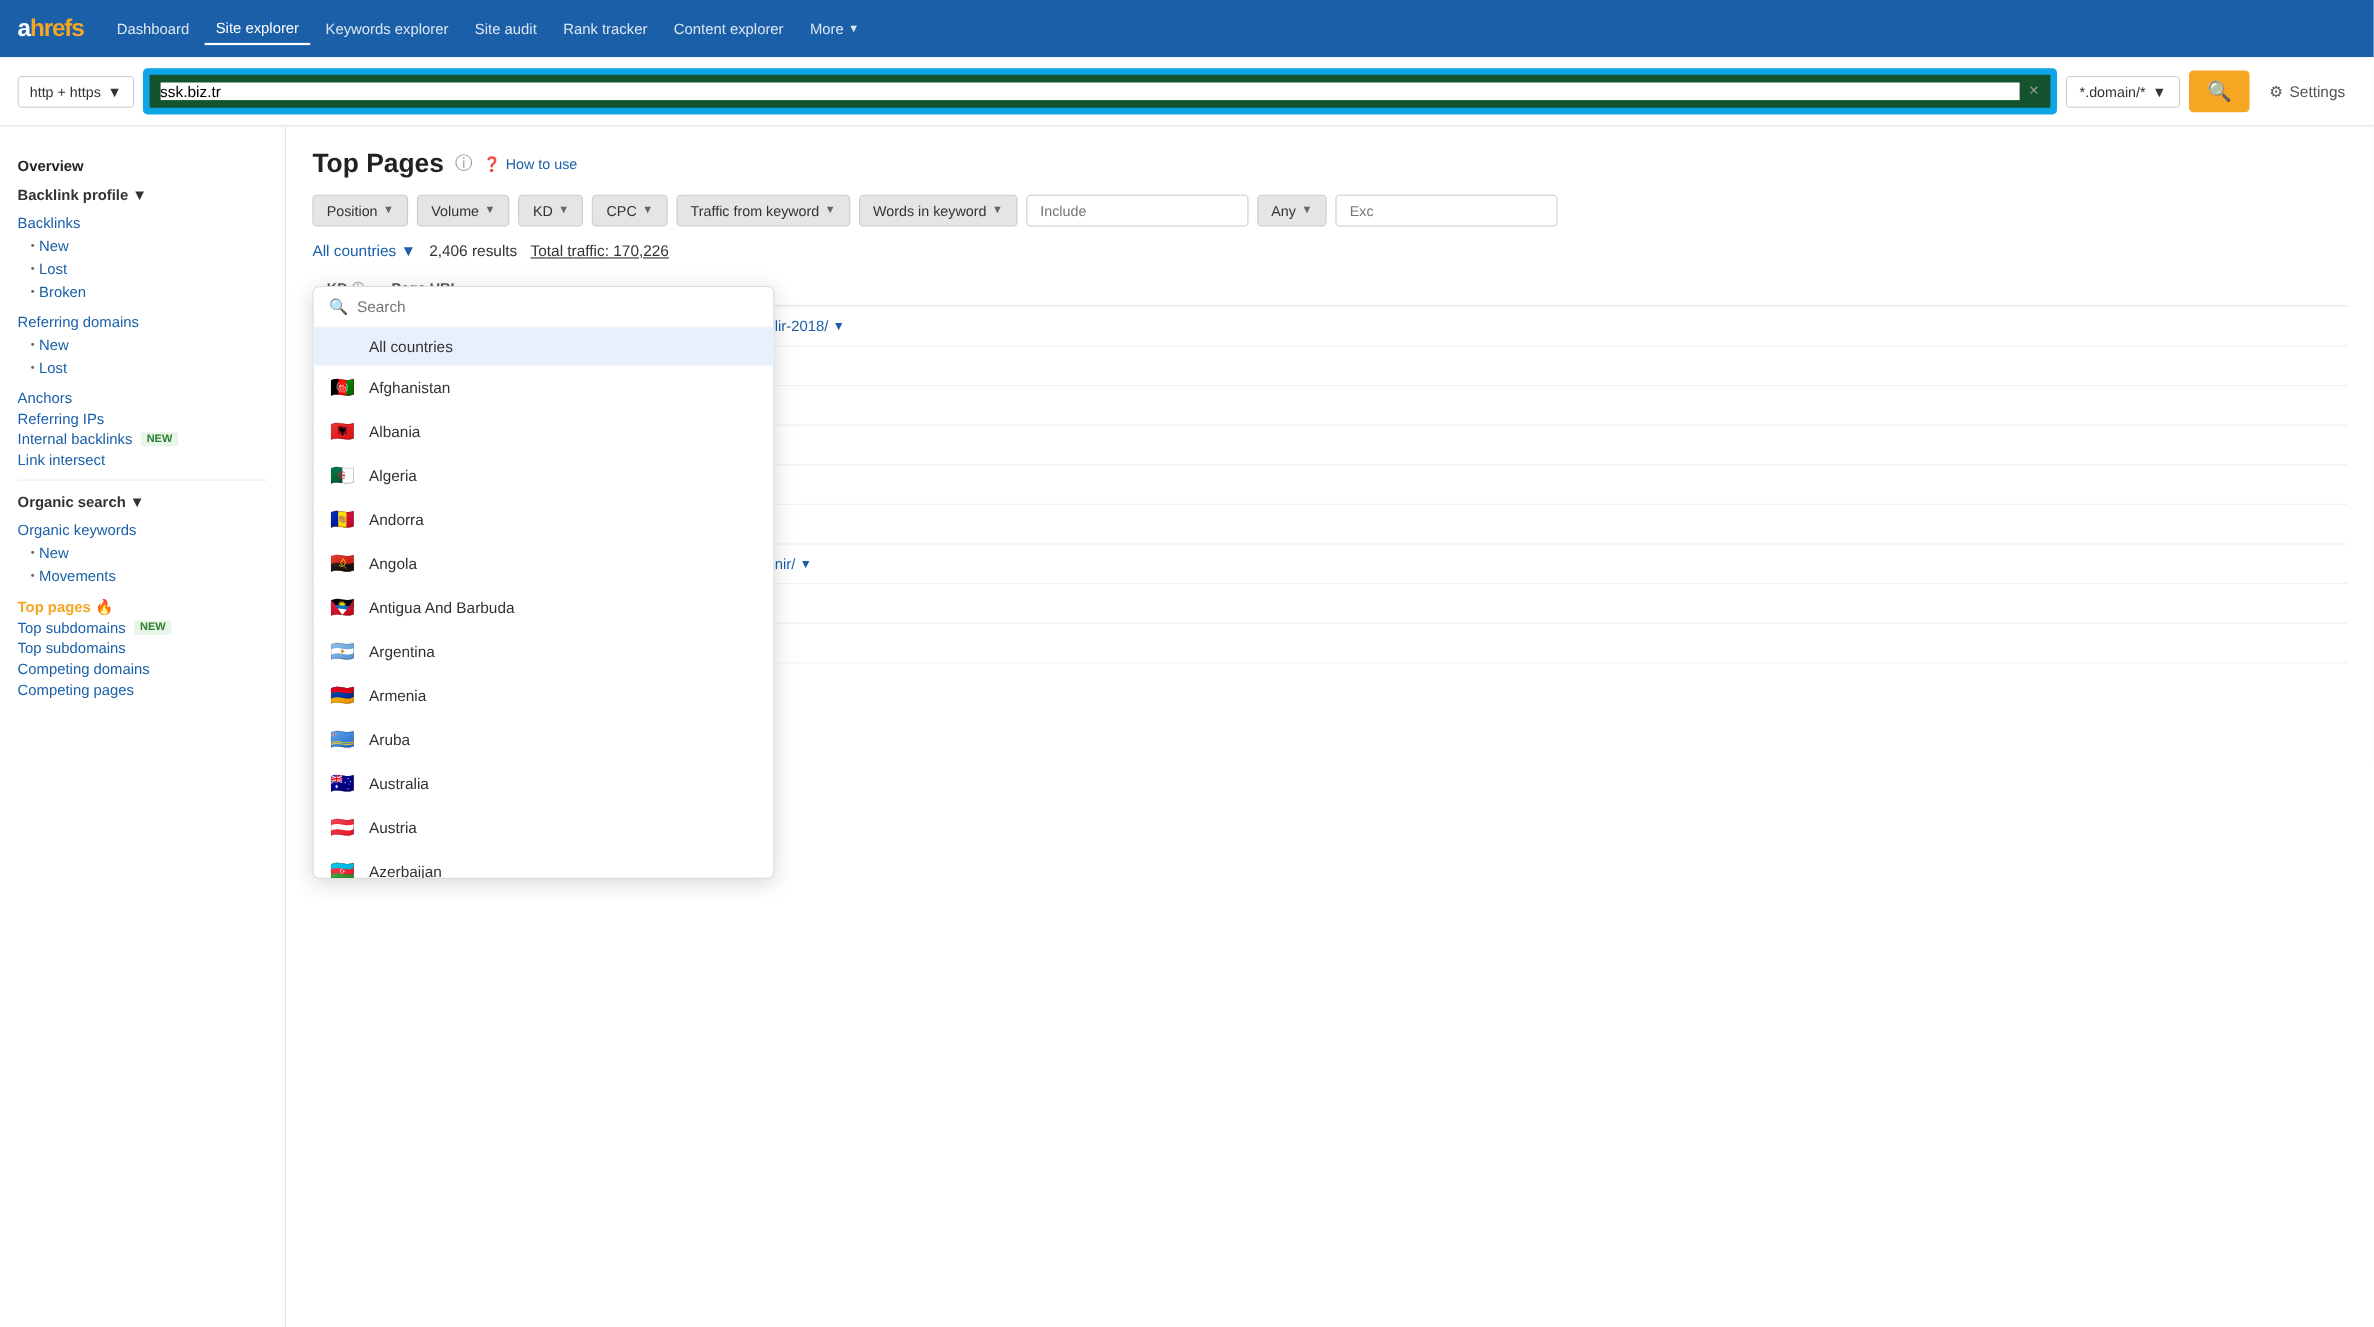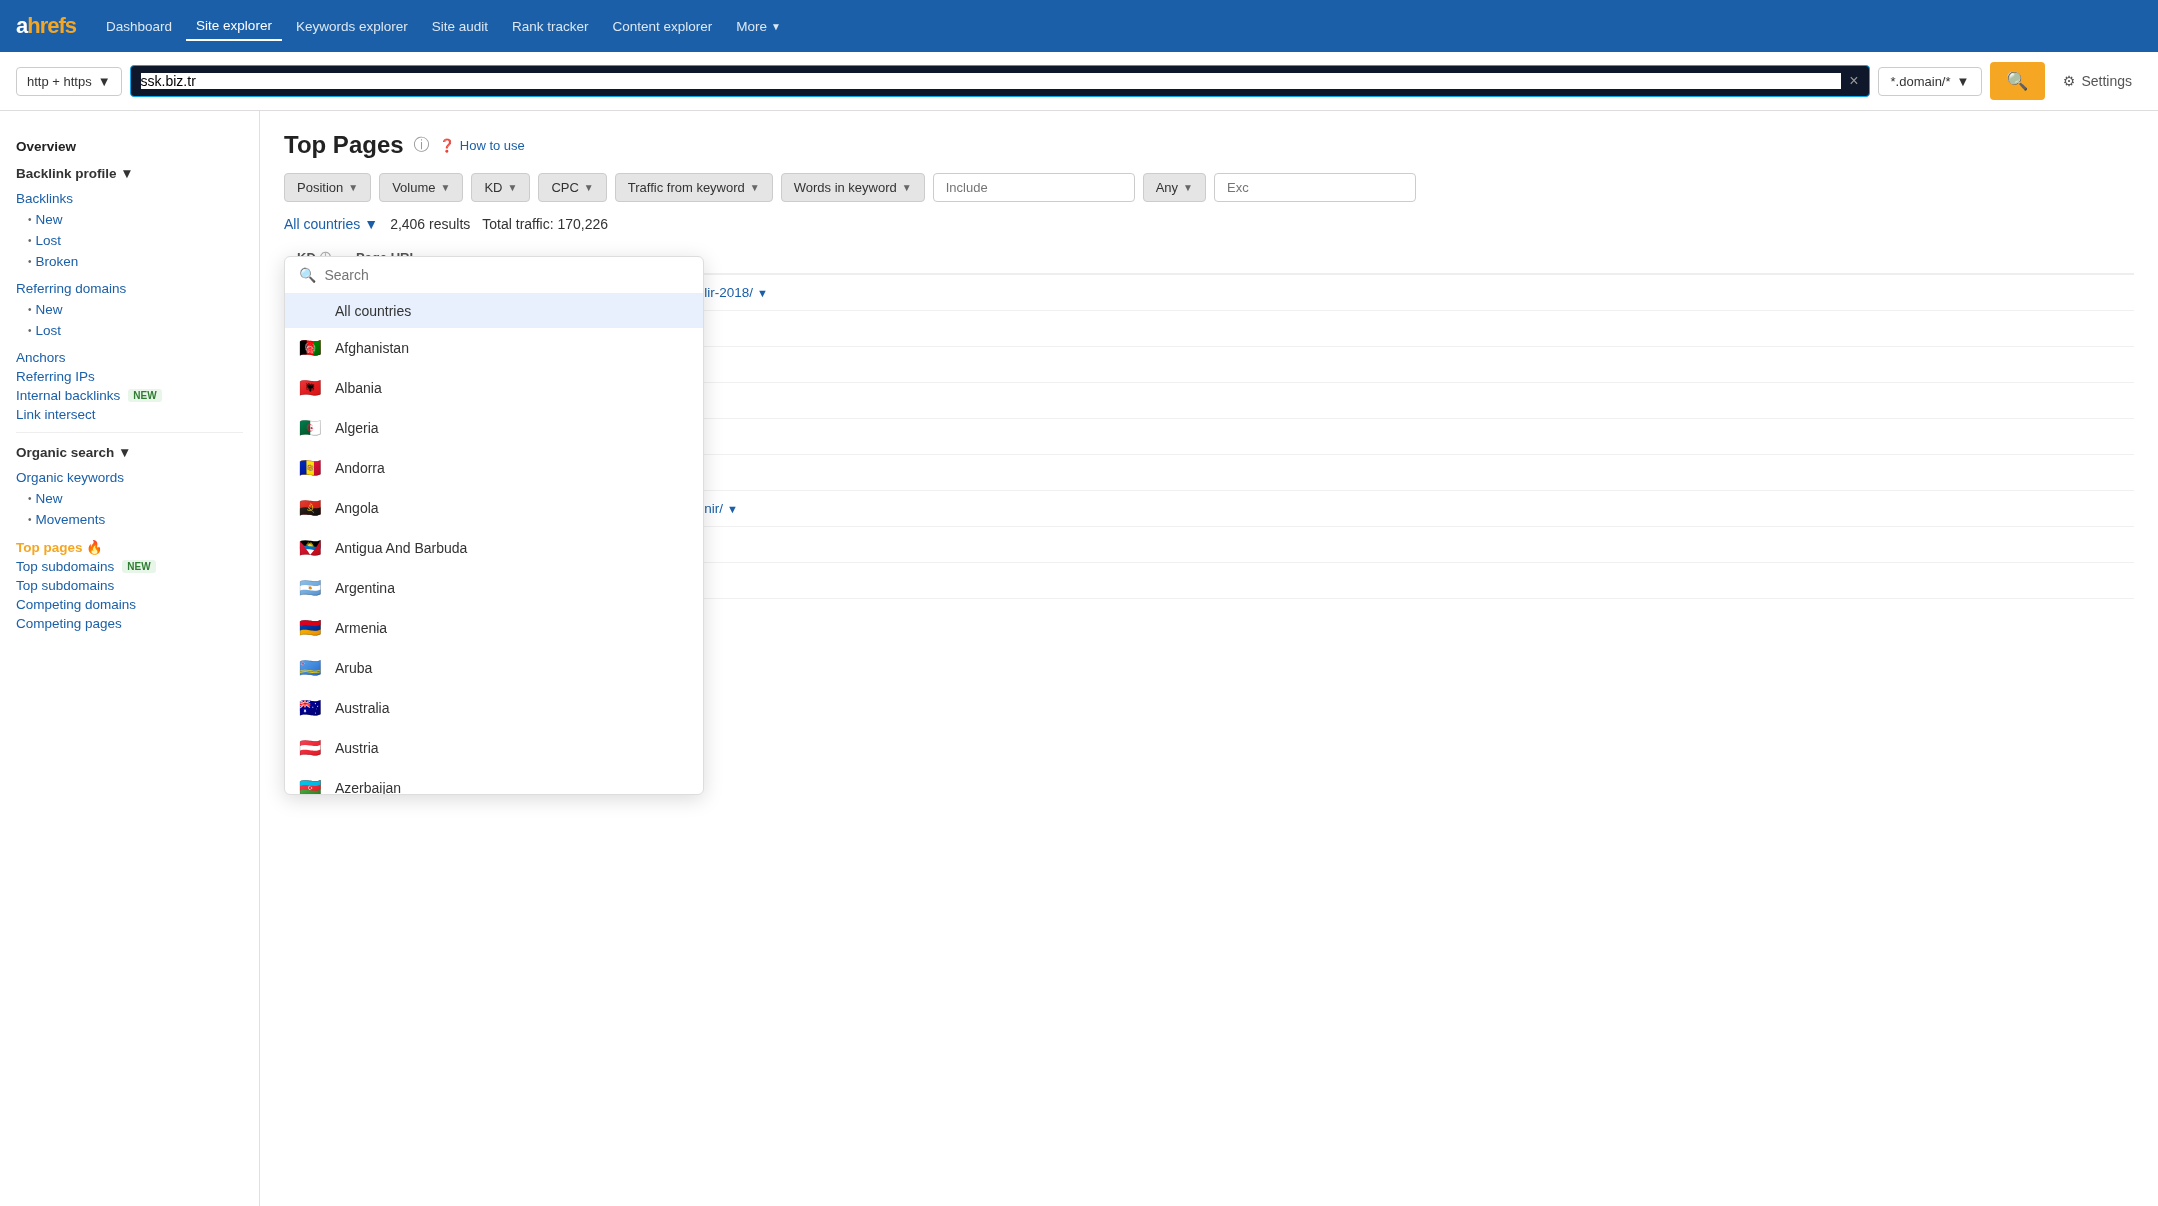--- a/index.html
+++ b/index.html
@@ -50,26 +50,26 @@
       font-size: 13px;
       background: white;
       cursor: pointer;
       display: flex;
       align-items: center;
       gap: 6px;
       white-space: nowrap;
     }
     .search-input-wrap {
       flex: 1;
-      border: 1px solid #0ea5e9;
+      border: 6px solid #0ea5e9;
       border-radius: 4px;
       display: flex;
       align-items: center;
       padding: 6px 10px;
-      background: #0f172a;
+      background: #14532d;
     }
     .search-input-wrap input {
       border: none;
       outline: none;
       flex: 1;
       font-size: 14px;
     }
     .clear-btn { color: #999; cursor: pointer; font-size: 16px; margin-left: 8px; }
     .mode-select {
       border: 1px solid #ccc;
@@ -232,21 +232,21 @@
     .country-btn {
       color: #1a5fa8;
       cursor: pointer;
       font-size: 14px;
       display: flex;
       align-items: center;
       gap: 4px;
       font-weight: 500;
     }
     .results-count { font-size: 14px; color: #333; }
-    .total-traffic { font-size: 14px; color: #333; }
+    .total-traffic { font-size: 14px; color: #333; text-decoration: underline; }
 
     
     .dropdown-overlay {
       position: absolute;
       top: 40px;
       left: 24px;
       width: 420px;
       background: white;
       border: 1px solid #ddd;
       border-radius: 6px;

